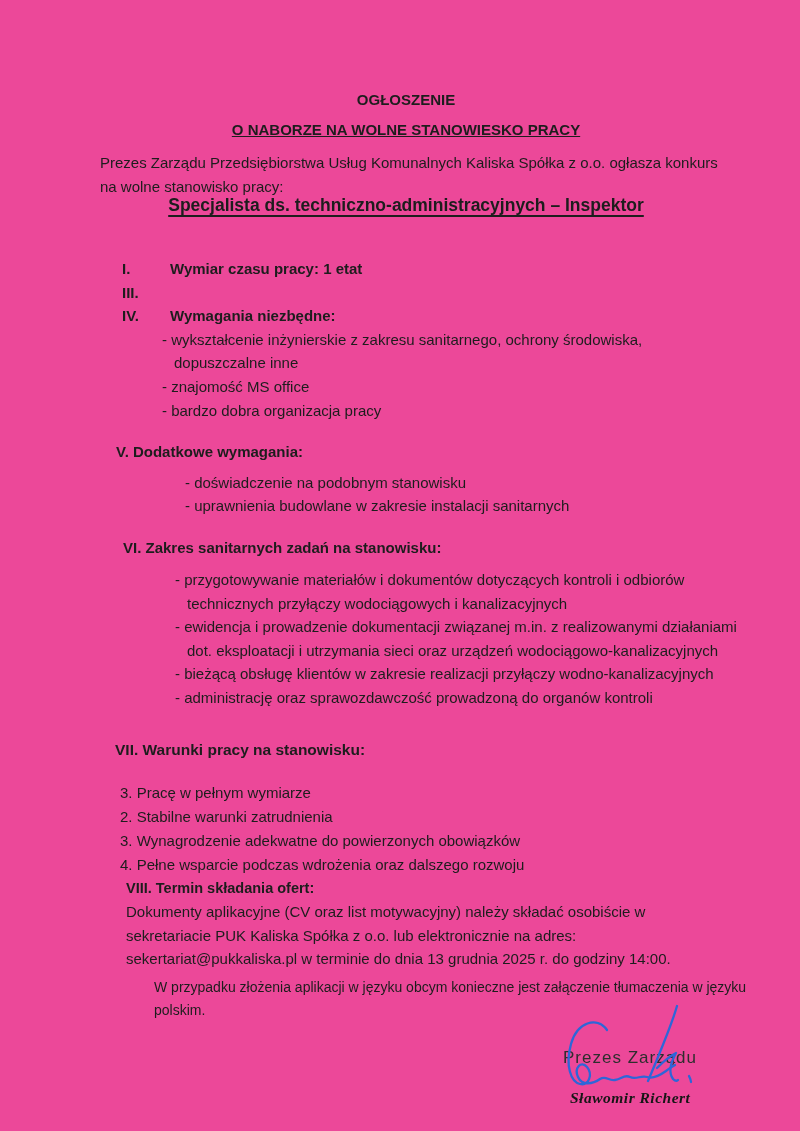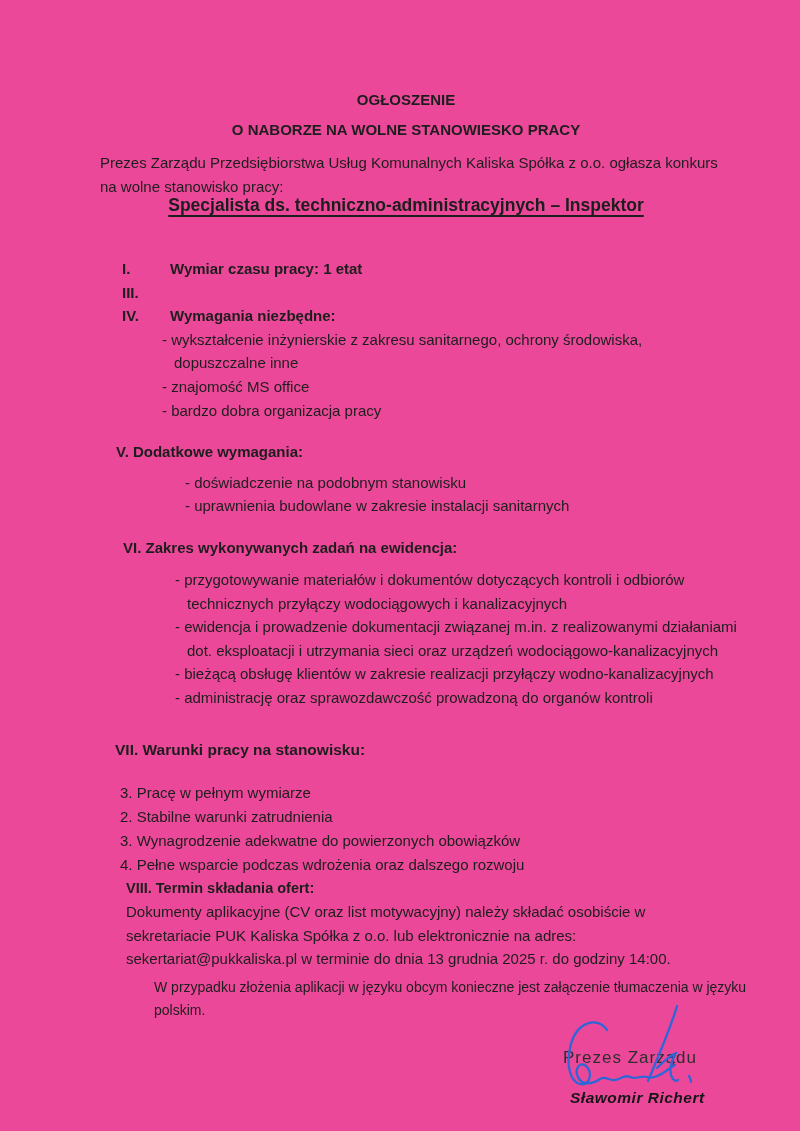--- a/index.html
+++ b/index.html
@@ -11,21 +11,21 @@
     color:#1d1d1d;
     font-size:15px;
     line-height:23.5px;
     overflow:hidden;
   }
   .content{position:absolute;left:100px;top:0;width:612px;height:1131px;}
   .abs{position:absolute;}
   .center{width:100%;text-align:center;}
   .bold{font-weight:bold;}
   .doc-title{top:88px;font-size:15px;}
-  .doc-subtitle{top:118px;font-size:15px;}
+  .doc-subtitle{top:118px;font-size:15px;text-decoration:underline;}
   .intro{top:151px;left:0;width:630px;}
   .position-title{
     top:194px;font-size:17.5px;font-weight:bold;
     text-decoration:underline;
     text-decoration-thickness:2px;
     text-underline-offset:3.5px;
   }
   .roman-block{top:257px;left:22px;line-height:23.6px;}
   .roman-row{display:flex;}
   .roman-num{width:48px;font-weight:bold;}
@@ -43,21 +43,21 @@
   .para-1{top:900px;left:26px;width:590px;line-height:23.5px;}
   .para-2{top:976px;left:26px;width:600px;font-size:14px;line-height:23px;margin-left:28px;}
   .signature{position:absolute;left:545px;top:1000px;width:220px;height:125px;}
   .sig-role{
     position:absolute;left:18px;top:46px;
     font-size:17px;letter-spacing:1px;color:#2e2e2e;
     white-space:nowrap;
   }
   .sig-name{
     position:absolute;left:25px;top:86px;
-    font-family:Liberation Sans, sans-serif;
+    font-family:Liberation Serif, serif;
     font-weight:bold;font-style:italic;
     font-size:15.5px;letter-spacing:0.5px;color:#161616;
     white-space:nowrap;
   }
   .sig-ink{position:absolute;left:0;top:0;}
   .sig-ink path{fill:none;stroke-width:2.3px;stroke-linecap:round;stroke-linejoin:round;}
 </style>
 </head>
 <body>
 
@@ -87,21 +87,21 @@
         <div class="bullet">- bardzo dobra organizacja pracy</div>
       </div>
     </div>
 
     <div class="abs sec-v-head">V. Dodatkowe wymagania:</div>
     <div class="abs v-bullets">
       <div class="bullet">- doświadczenie na podobnym stanowisku</div>
       <div class="bullet">- uprawnienia budowlane w zakresie instalacji sanitarnych</div>
     </div>
 
-    <div class="abs sec-vi-head">VI. Zakres wykonywanych zadań na ewidencja:</div>
+    <div class="abs sec-vi-head">VI. Zakres sanitarnych zadań na stanowisku:</div>
     <div class="abs vi-bullets">
       <div class="bullet">- przygotowywanie materiałów i dokumentów dotyczących kontroli i odbiorów technicznych przyłączy wodociągowych i kanalizacyjnych</div>
       <div class="bullet">- ewidencja i prowadzenie dokumentacji związanej m.in. z realizowanymi działaniami dot. eksploatacji i utrzymania sieci oraz urządzeń wodociągowo-kanalizacyjnych</div>
       <div class="bullet">- bieżącą obsługę klientów w zakresie realizacji przyłączy wodno-kanalizacyjnych</div>
       <div class="bullet">- administrację oraz sprawozdawczość prowadzoną do organów kontroli</div>
     </div>
 
     <div class="abs sec-vii-head">VII. Warunki pracy na stanowisku:</div>
     <div class="abs vii-items">
       <div>3. Pracę w pełnym wymiarze</div>

